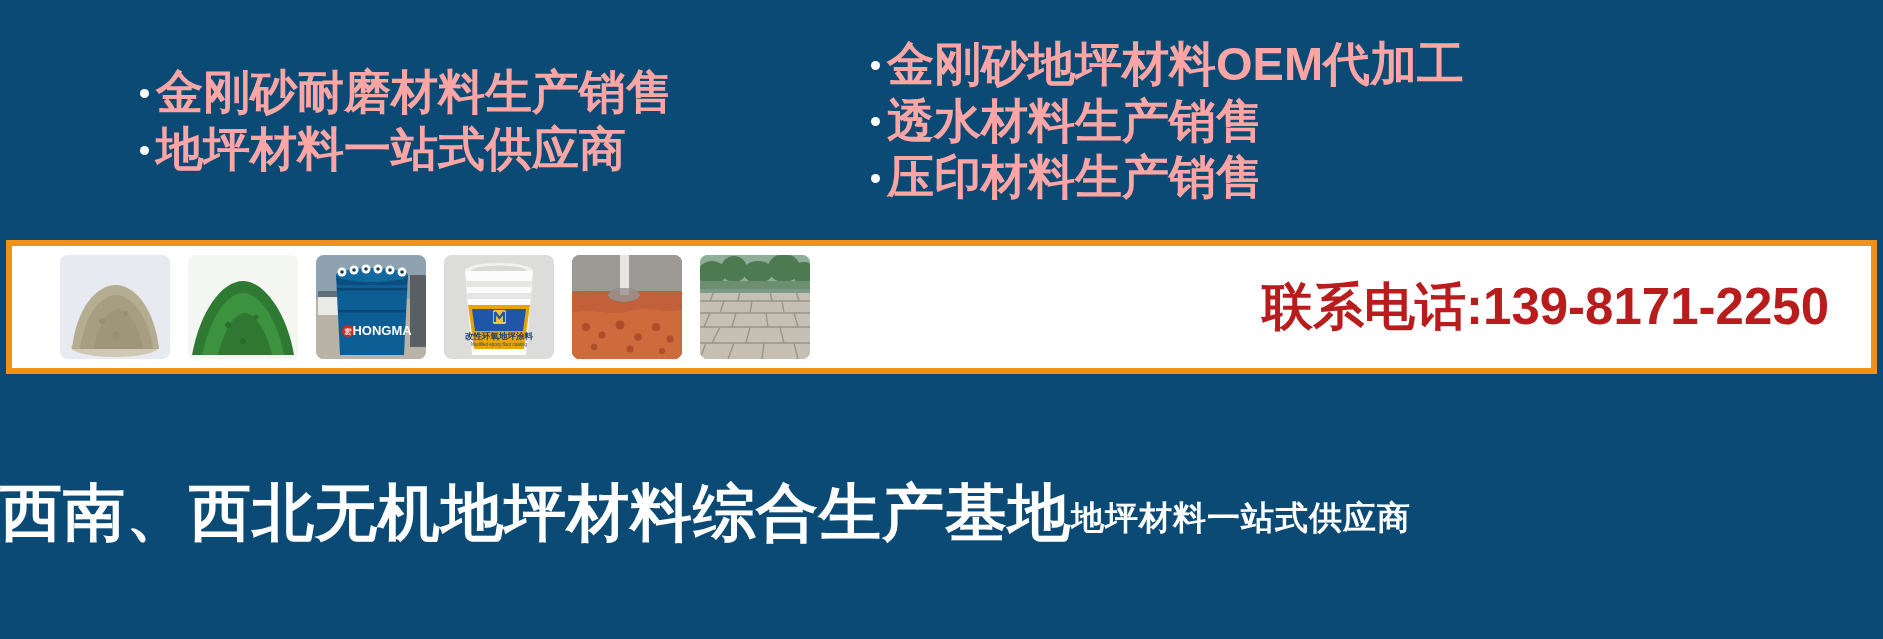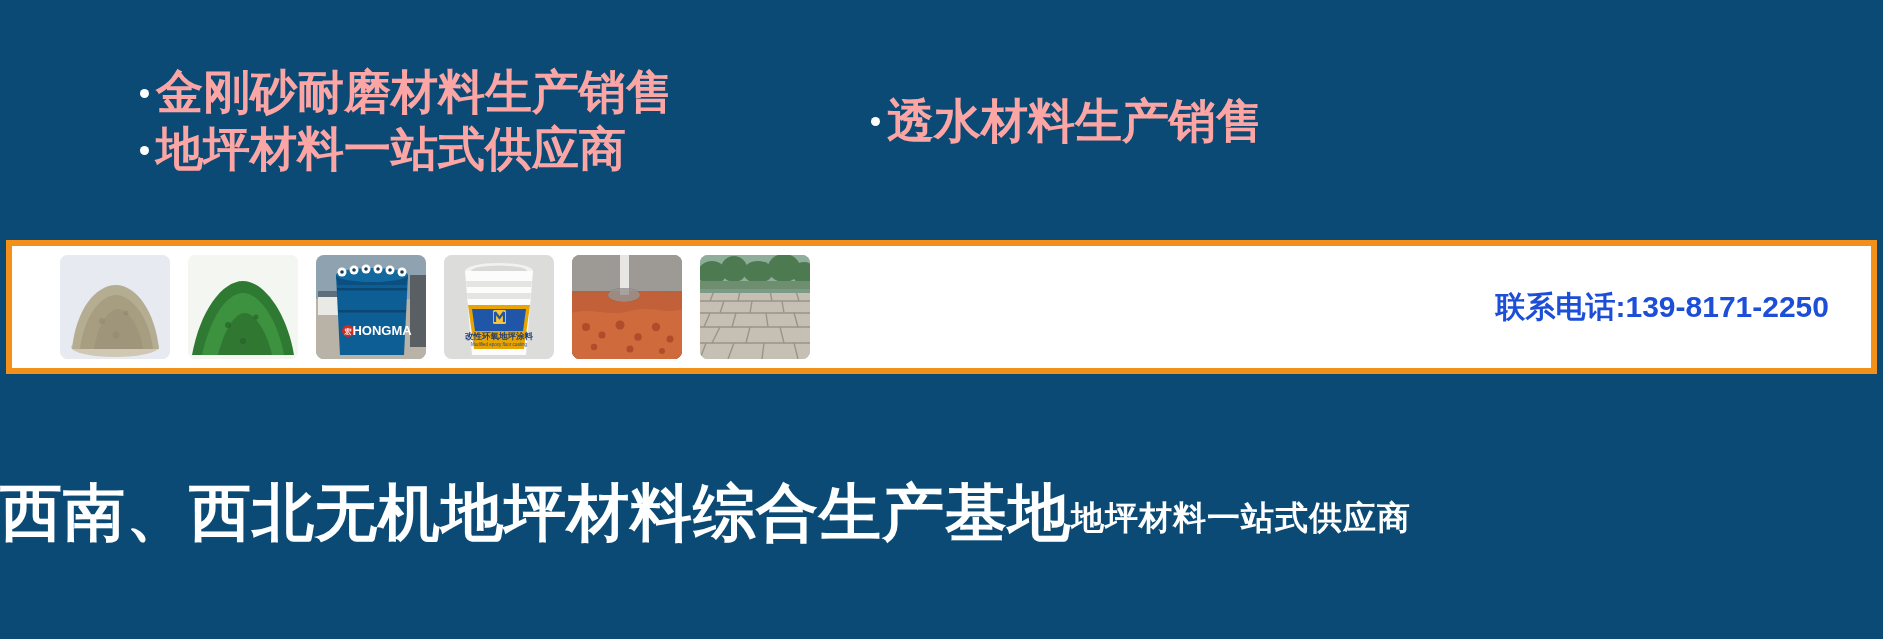--- a/index.html
+++ b/index.html
@@ -84,22 +84,22 @@
     position:relative;
     background:#efefef;
   }
   .thumb svg{display:block;width:110px;height:104px;}
 
   .phone{
     position:absolute;
     right:42px;
     top:50%;
     transform:translateY(-50%);
-    color:#1d4ed8;
-    font-size:30px;
+    color:#b91c1c;
+    font-size:51px;
     font-weight:bold;
     letter-spacing:0px;
     white-space:nowrap;
   }
 
   
   .bottom{
     position:absolute;
     left:0;top:378px;
     width:1883px;height:261px;
@@ -143,21 +143,29 @@
       </div>
       <div class="feat-line">
         <span class="bullet"></span>
         <span>地坪材料一站式供应商</span>
       </div>
     </div>
 
     <div class="feat-col right">
       <div class="feat-line">
         <span class="bullet"></span>
+        <span>金刚砂地坪材料OEM代加工</span>
+      </div>
+      <div class="feat-line">
+        <span class="bullet"></span>
         <span>透水材料生产销售</span>
+      </div>
+      <div class="feat-line">
+        <span class="bullet"></span>
+        <span>压印材料生产销售</span>
       </div>
     </div>
 
   </div>
 
   <div class="strip-wrap">
     <div class="strip">
 
       <div class="thumb">
         <svg viewBox="0 0 110 104">

